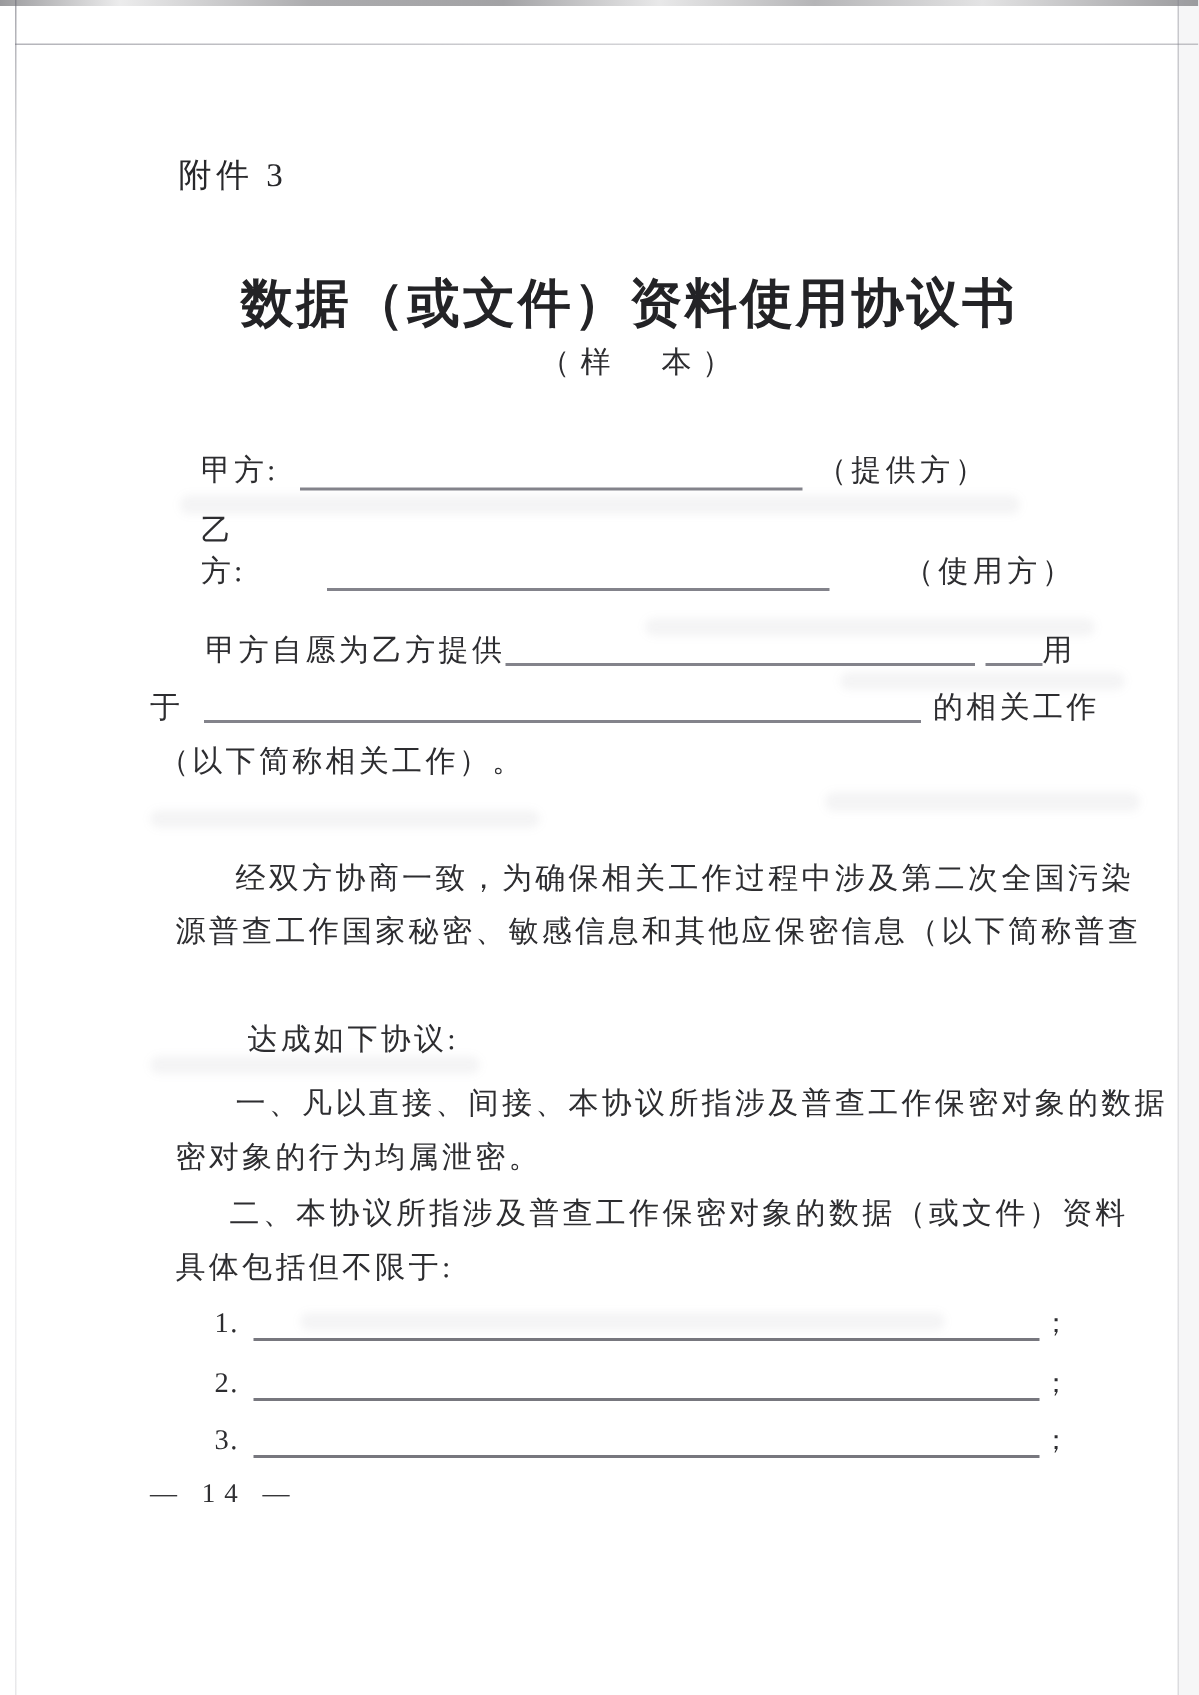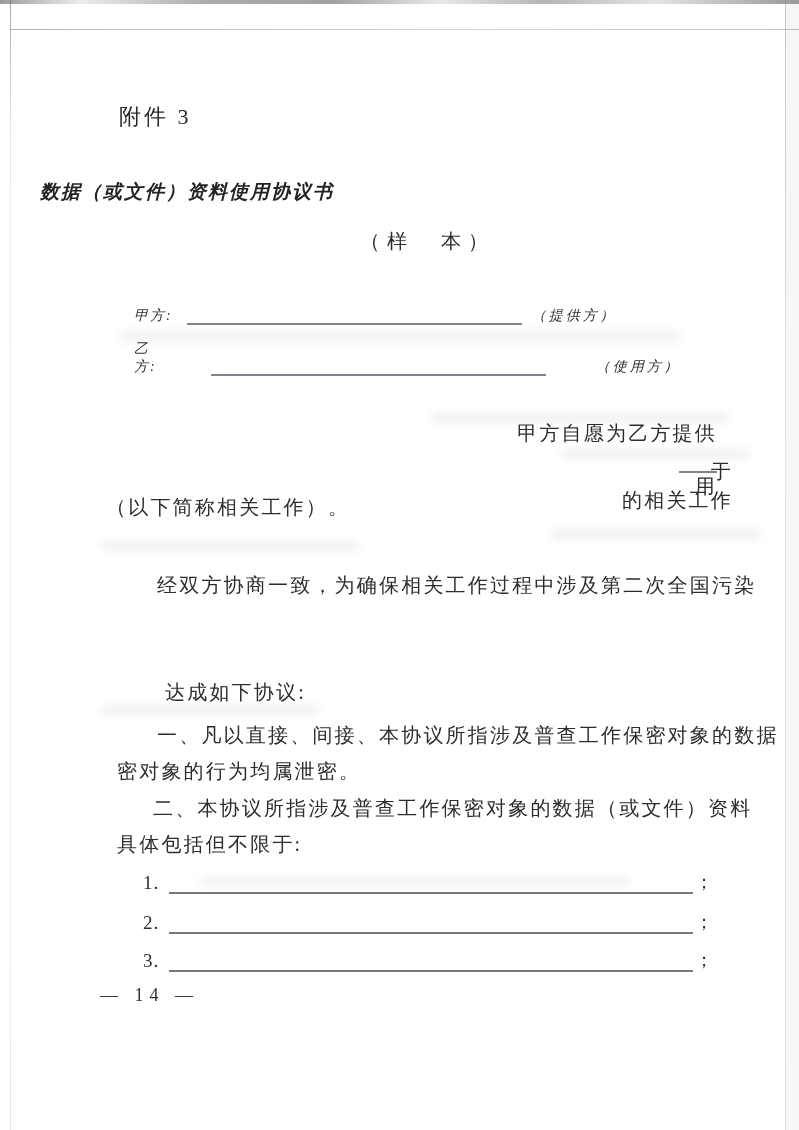--- a/index.html
+++ b/index.html
@@ -45,38 +45,38 @@
     background:rgba(110,110,125,.075);
     filter:blur(3px);
   }
   
   .abs{position:absolute;}
   .attachment{
     left:119px;top:102px;
     font-size:22px;letter-spacing:3px;color:#28282b;
   }
   .doc-title{
-    left:0;right:0;top:179px;text-align:left;padding-left:40px;
+    left:0;right:0;top:179px;text-align:center;padding-left:40px;
     font-family:"Liberation Sans", sans-serif;
-    font-size:19px;font-weight:bold;letter-spacing:2px;color:#232326;font-style:italic;
+    font-size:35px;font-weight:bold;letter-spacing:2px;color:#232326;
   }
   .doc-subtitle{
     left:0;right:0;top:228px;text-align:center;padding-left:56px;
     font-size:20px;letter-spacing:7px;color:#2d2d30;
   }
   .party-row{
     left:134px;width:545px;display:flex;align-items:flex-end;
-    font-size:14px;letter-spacing:2px;font-style:italic;
+    font-size:20px;letter-spacing:2px;
   }
   .party-row .blank{
     width:335px;height:23px;flex:none;margin-left:14px;
     border-bottom:2px solid #83838b;
   }
   .party-row .role{margin-left:10px;letter-spacing:3px;white-space:nowrap;}
-  .fill-row{display:flex;align-items:flex-end;font-size:20px;letter-spacing:2.2px;flex-direction:column;}
+  .fill-row{display:flex;font-size:20px;letter-spacing:2.2px;}
   .fill-row .blank{border-bottom:2px solid #83838b;height:22px;}
   .body-line{
     font-size:20px;letter-spacing:2.2px;white-space:nowrap;color:#2d2d30;
   }
   .list-row{
     left:143px;width:570px;display:flex;align-items:flex-end;
     font-size:19px;
   }
   .list-row .num{flex:none;letter-spacing:1px;}
   .list-row .blank{flex:1;height:21px;margin-left:10px;border-bottom:2px solid #77777e;}
@@ -126,20 +126,21 @@
     <span>用</span>
   </div>
   <div class="abs fill-row" style="left:100px;top:458px;width:633px;">
     <span>于</span>
     <span class="blank" style="flex:1;margin-left:14px;margin-right:8px;"></span>
     <span style="white-space:nowrap;">的相关工作</span>
   </div>
   <div class="abs body-line" style="left:106px;top:494px;">（以下简称相关工作）。</div>
 
   <div class="abs body-line" style="left:157px;top:572px;">经双方协商一致，为确保相关工作过程中涉及第二次全国污染</div>
+  <div class="abs body-line" style="left:117px;top:607px;">源普查工作国家秘密、敏感信息和其他应保密信息（以下简称普查</div>
   <div class="abs body-line" style="left:117px;top:679px;margin-left:48px;">达成如下协议:</div>
 
   <div class="abs body-line" style="left:157px;top:722px;">一、凡以直接、间接、本协议所指涉及普查工作保密对象的数据</div>
   <div class="abs body-line" style="left:117px;top:758px;">密对象的行为均属泄密。</div>
 
   <div class="abs body-line" style="left:153px;top:795px;">二、本协议所指涉及普查工作保密对象的数据（或文件）资料</div>
   <div class="abs body-line" style="left:117px;top:831px;">具体包括但不限于:</div>
 
   <div class="abs list-row" style="top:870px;">
     <span class="num">1.</span>

